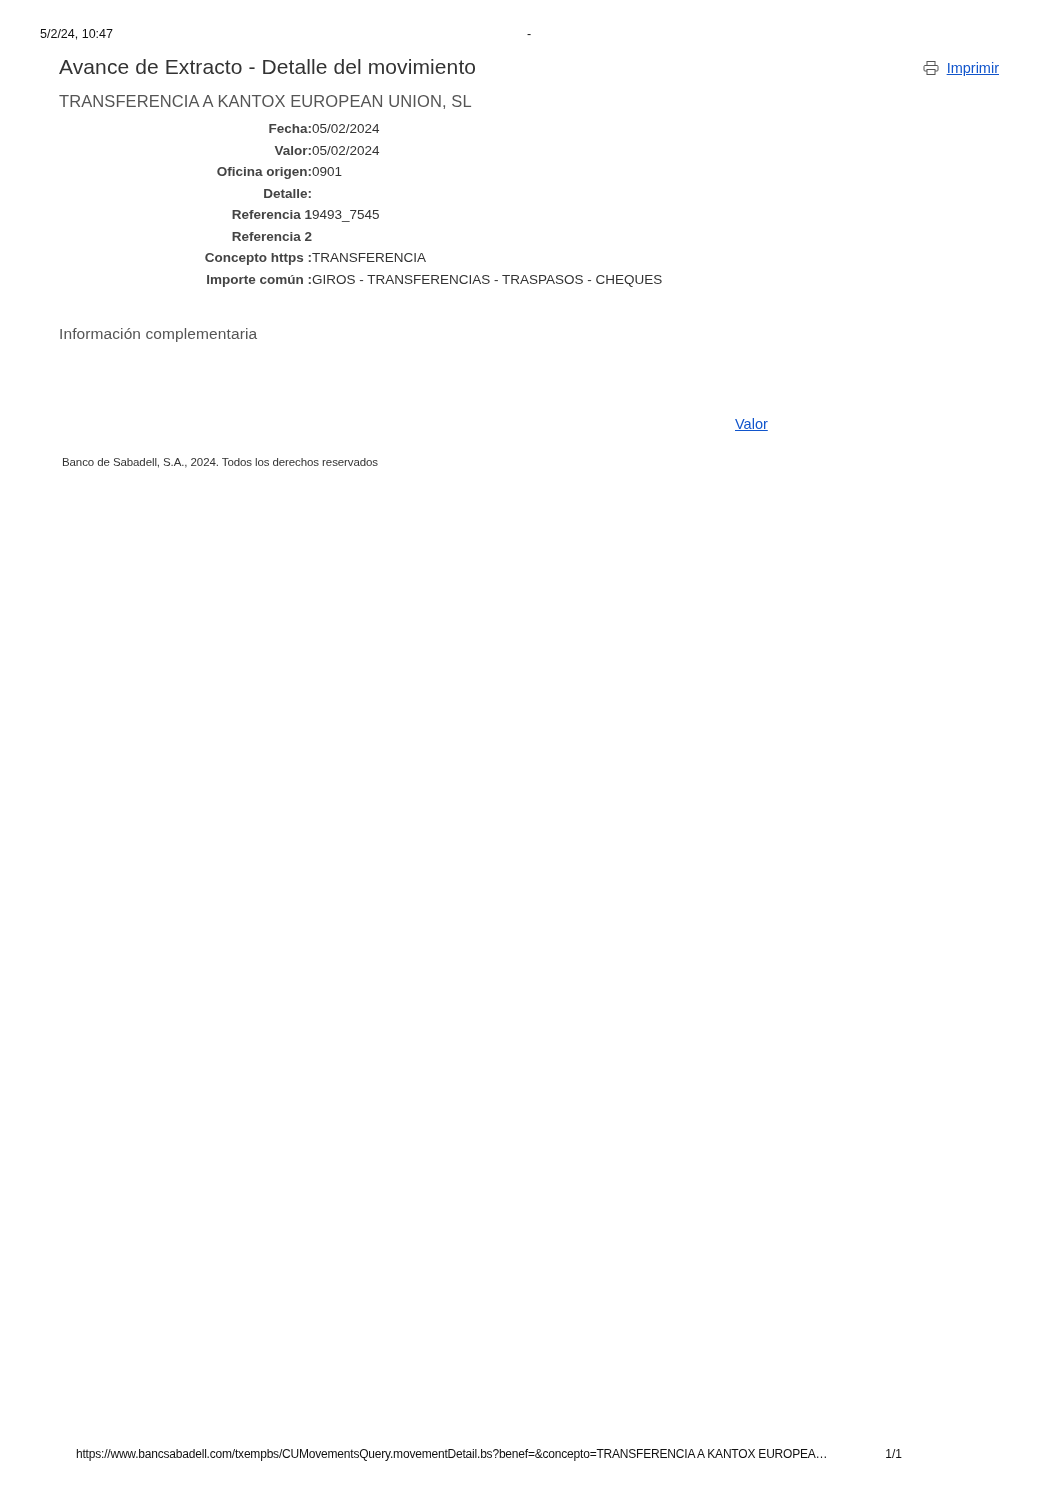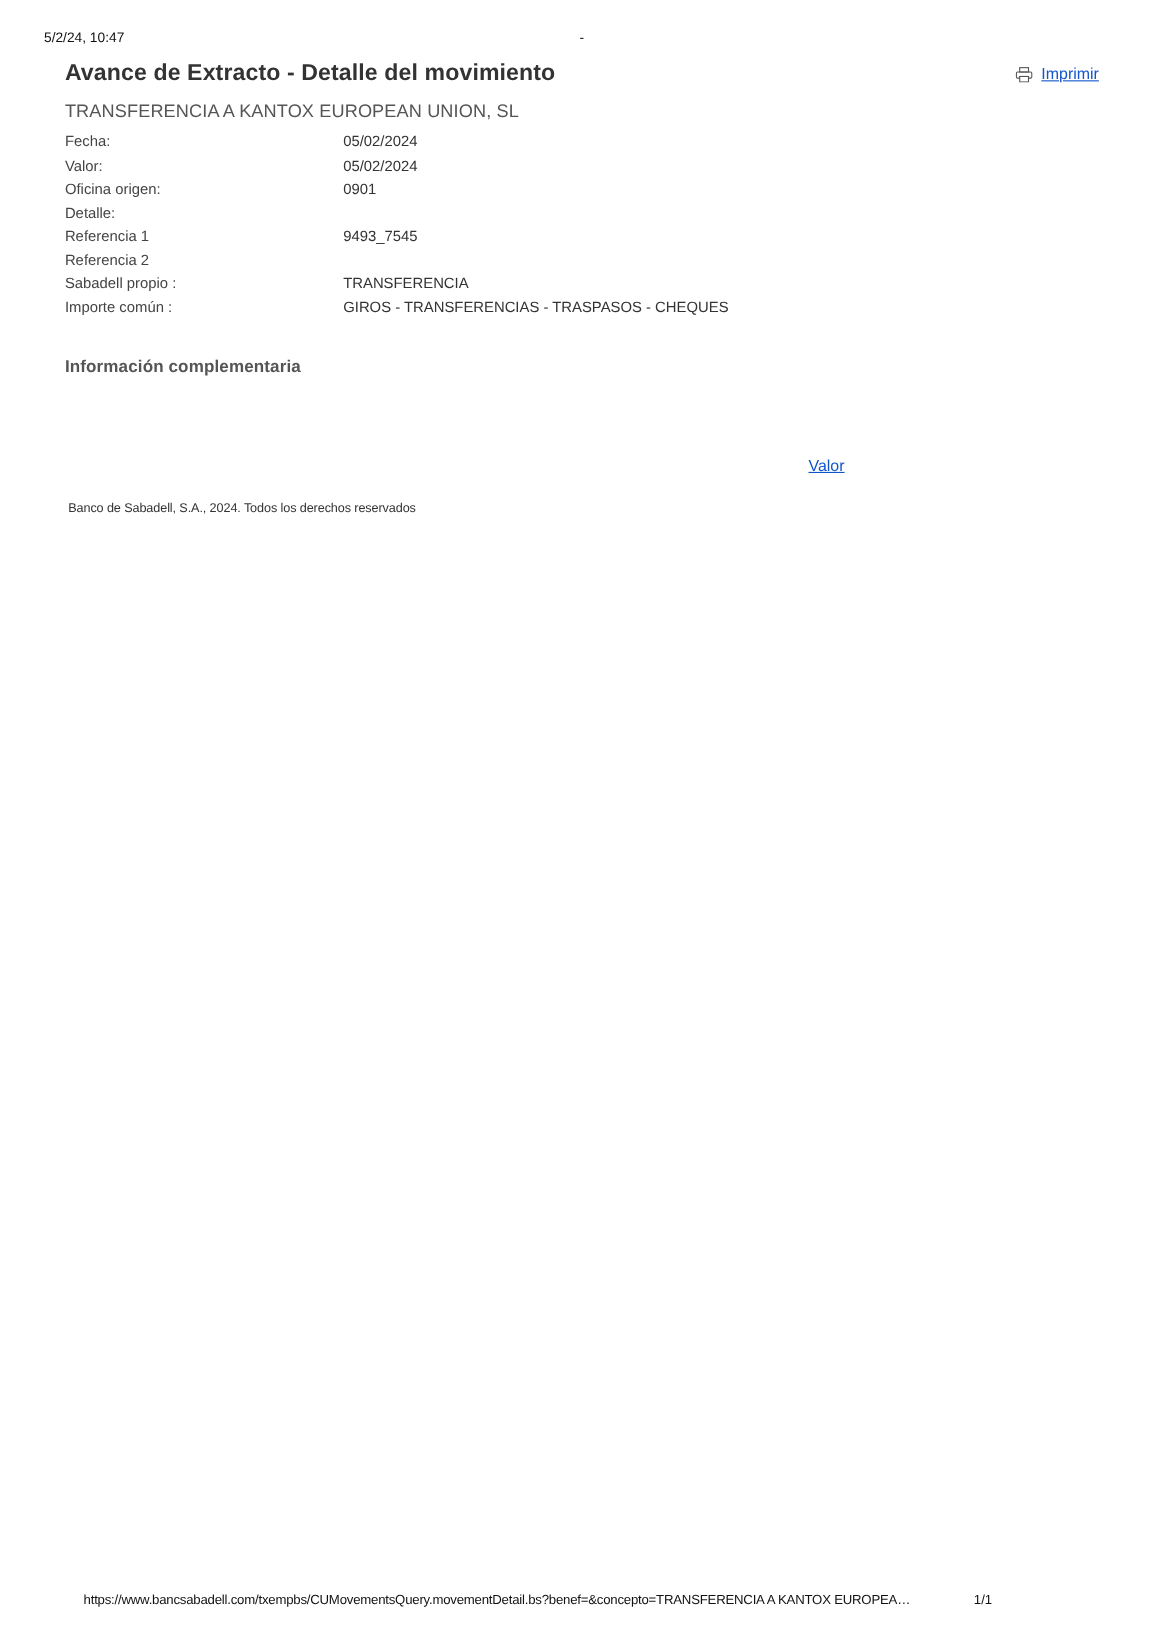--- a/index.html
+++ b/index.html
@@ -72,21 +72,21 @@
     top: 55px;
     width: 940px;
   }
 
   .title-row {
     position: relative;
     height: 30px;
   }
   .doc-title {
     font-size: 21px;
-    font-weight: bold;
+    font-weight: normal;
     color: #333333;
     letter-spacing: 0.1px;
     position: absolute;
     left: 0;
     top: 0;
     white-space: nowrap;
   }
 
   .print-link-wrap {
     position: absolute;
@@ -124,33 +124,34 @@
     font-size: 13.5px;
   }
   table.detail td {
     padding: 0;
     height: 21.5px;
     vertical-align: top;
     line-height: 21.5px;
     white-space: nowrap;
   }
   td.label {
-    font-weight: normal;
+    font-weight: bold;
     color: #444444;
     width: 253px;
     padding-left: 2px;
+    text-align: right;
   }
   td.value {
     color: #333333;
   }
 
   .info-complementaria {
     margin-top: 35px;
     font-size: 15.5px;
-    font-weight: bold;
+    font-weight: normal;
     color: #555555;
     letter-spacing: 0.1px;
   }
 
   .close-row {
     margin-top: 73px;
     position: relative;
     height: 20px;
   }
   .close-link {
@@ -218,21 +219,21 @@
       </tr>
       <tr>
         <td class="label">Referencia 1</td>
         <td class="value">9493_7545</td>
       </tr>
       <tr>
         <td class="label">Referencia 2</td>
         <td class="value"></td>
       </tr>
       <tr>
-        <td class="label">Sabadell propio :</td>
+        <td class="label">Concepto https :</td>
         <td class="value">TRANSFERENCIA</td>
       </tr>
       <tr>
         <td class="label">Importe común :</td>
         <td class="value">GIROS - TRANSFERENCIAS - TRASPASOS - CHEQUES</td>
       </tr>
     </tbody>
   </table>
 
   <div class="info-complementaria">Información complementaria</div>

